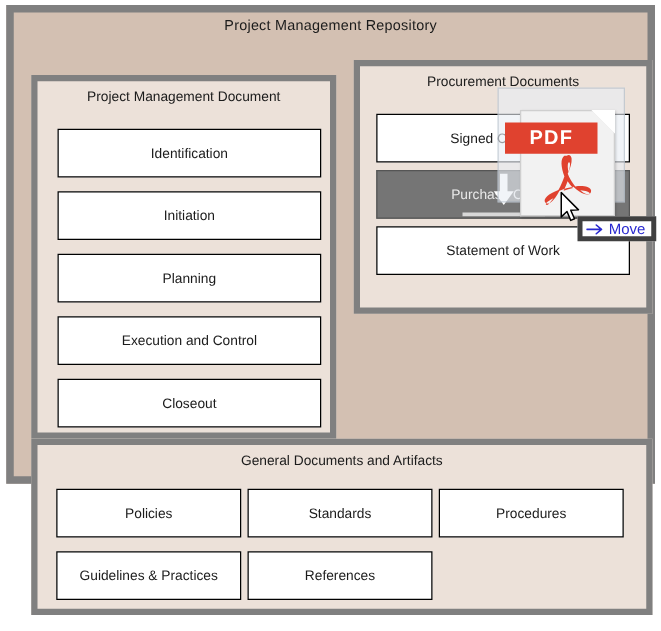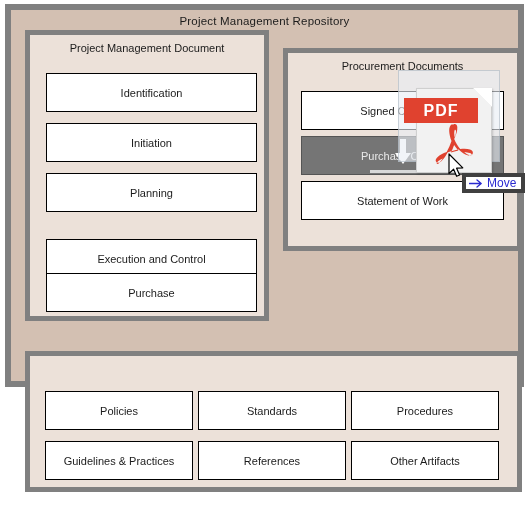--- a/index.html
+++ b/index.html
@@ -55,21 +55,21 @@
   .panel-title {
     position: absolute;
     left: 0;
     top: 7px;
     width: 100%;
     text-align: center;
     font-size: 11px;
     color: #1b1b1b;
   }
 
-  #panel-pmd  { left: 14px;  top: 20px;  width: 244px; height: 291px; }
+  #panel-pmd  { left: 14px;  top: 50px;  width: 244px; height: 291px; }
   #panel-proc { left: 272px; top: 38px;  width: 239px; height: 203px; }
   #panel-gen  { left: 14px;  top: 341px; width: 497px; height: 141px; }
 
   
   .tile {
     position: absolute;
     box-sizing: border-box;
     border: 1px solid #000000;
     background: #ffffff;
     display: flex;
@@ -83,21 +83,21 @@
     background: #757575;
     border-color: #555555;
     color: #e9e9e9;
   }
 
   
   .tile-pmd { left: 16px; width: 211px; height: 39px; text-align: right; }
   .pmd-0 { top: 38px; }
   .pmd-1 { top: 88px; }
   .pmd-2 { top: 138px; }
-  .pmd-3 { top: 188px; margin-top: 16px; }
+  .pmd-3 { top: 188px; }
   .pmd-4 { top: 238px; }
 
   
   .tile-proc { left: 13px; width: 203px; height: 39px; }
   .proc-0 { top: 38px; }
   .proc-1 { top: 83px; }
   .proc-2 { top: 128px; }
 
   
   .tile-gen { width: 148px; height: 39px; }
@@ -262,48 +262,48 @@
 
     <div class="repository-title">Project Management Repository</div>
 
     <div class="panel" id="panel-pmd">
       <div class="panel-title">Project Management Document</div>
 
       <div class="tile tile-pmd pmd-0">Identification</div>
       <div class="tile tile-pmd pmd-1">Initiation</div>
       <div class="tile tile-pmd pmd-2">Planning</div>
       <div class="tile tile-pmd pmd-3">Execution and Control</div>
-      <div class="tile tile-pmd pmd-4">Purchase</div>
+      <div class="tile tile-pmd pmd-4">Closeout</div>
     </div>
 
     <div class="panel" id="panel-proc">
       <div class="panel-title">Procurement Documents</div>
 
       <div class="tile tile-proc proc-0">Signed Contracts</div>
 
       <div class="tile tile-proc proc-1 highlighted">
         <span>Purchase Orders</span>
         <span class="drop-indicator">
           <span class="arrow-shaft"></span>
           <span class="arrow-head"></span>
           <span class="arrow-bar"></span>
         </span>
       </div>
 
       <div class="tile tile-proc proc-2">Statement of Work</div>
     </div>
 
     <div class="panel" id="panel-gen">
+      <div class="panel-title">General Documents and Artifacts</div>
 
       <div class="tile tile-gen gen-c1 gen-r0">Standards</div>
       <div class="tile tile-gen gen-c0 gen-r0">Policies</div>
       <div class="tile tile-gen gen-c2 gen-r0">Procedures</div>
       <div class="tile tile-gen gen-c0 gen-r1">Guidelines &amp; Practices</div>
       <div class="tile tile-gen gen-c1 gen-r1">References</div>
-      <div class="tile tile-gen gen-c2 gen-r1">Other Artifacts</div>
     </div>
 
   </div>
 
   <div class="drag-ghost"></div>
 
   <div class="pdf-icon">
     <span class="pdf-page"></span>
     <span class="pdf-fold-edge"></span>
     <span class="pdf-fold"></span>

